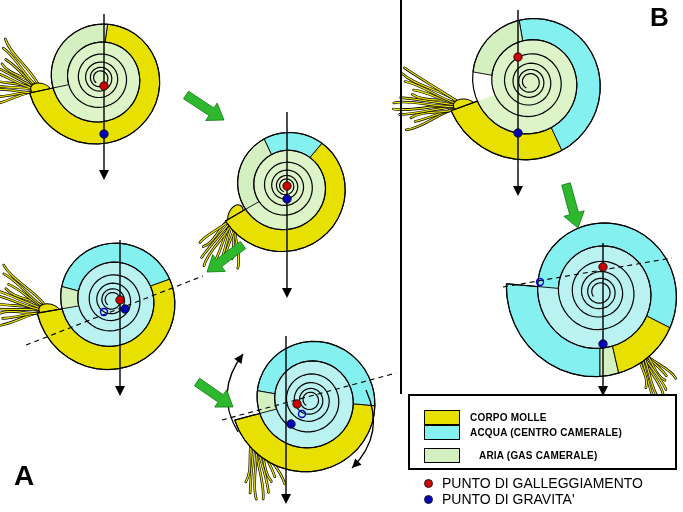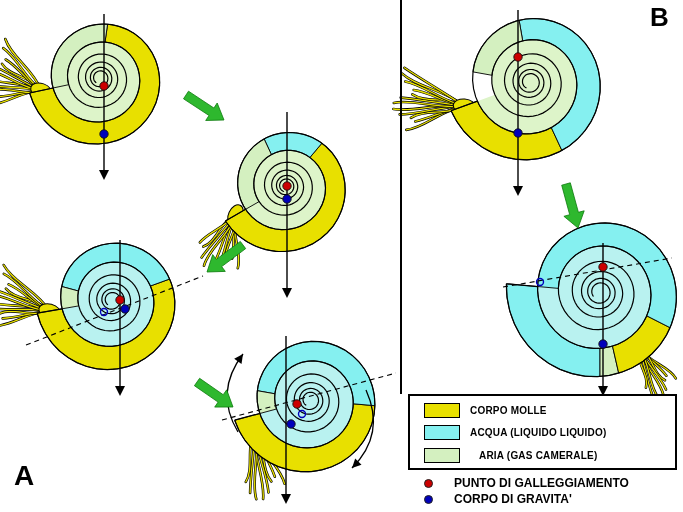--- a/index.html
+++ b/index.html
@@ -12,21 +12,21 @@
   .legend-box{position:absolute;left:408px;top:394px;width:269px;height:76px;
               border:2px solid #000;background:#fff;box-sizing:border-box;}
   .legend-row{position:absolute;left:0;height:16px;display:flex;align-items:center;}
   .legend-row .swatch{display:inline-block;width:36px;height:15px;border:1px solid #000;
                       margin-left:14px;box-sizing:border-box;}
   .legend-row .legend-label{margin-left:10px;font-size:10px;font-weight:bold;color:#000;
                             letter-spacing:0.2px;white-space:nowrap;}
   .marker-row{position:absolute;display:flex;align-items:center;height:14px;}
   .marker-dot{display:inline-block;width:9px;height:9px;border-radius:50%;
               border:1px solid #222;box-sizing:border-box;}
-  .marker-label{margin-left:21px;font-size:12px;font-weight:bold;color:#000;white-space:nowrap;}
+  .marker-label{margin-left:9px;font-size:14px;font-weight:normal;color:#000;white-space:nowrap;}
 </style>
 </head>
 <body>
 
 <div class="stage">
 
   <svg id="diagram" width="683" height="512" viewBox="0 0 683 512">
       <g>
         <path d="M41.3,90.5 C21.1,90.7 3.7,105.8 -12.7,105.0" fill="none" stroke="#000" stroke-width="2.6" stroke-linecap="round"></path>
         <path d="M41.3,90.5 C21.1,90.7 3.7,105.8 -12.7,105.0" fill="none" stroke="#e8e000" stroke-width="1.3" stroke-linecap="round"></path>
@@ -237,36 +237,36 @@
       <polygon points="240.3,241.4 216.3,259.4 212.7,254.6 207.0,272.0 225.3,271.4 221.7,266.6 245.7,248.6" fill="#2eb82e" stroke="#0c7a0c" stroke-width="0.8"></polygon>
       <polygon points="194.4,385.7 218.1,402.1 214.7,407.1 233.0,407.0 226.7,389.8 223.2,394.7 199.6,378.3" fill="#2eb82e" stroke="#0c7a0c" stroke-width="0.8"></polygon>
       <polygon points="561.7,185.2 569.7,214.7 563.9,216.3 578.0,228.0 584.2,210.8 578.4,212.3 570.3,182.8" fill="#2eb82e" stroke="#0c7a0c" stroke-width="0.8"></polygon>
       <line x1="401" y1="0" x2="401" y2="394" stroke="#000" stroke-width="2"></line>
     </svg>
 
   <div class="panel-label a">A</div>
   <div class="panel-label b">B</div>
 
   <div class="legend-box">
-    <div class="legend-row" style="top:6px;justify-content:flex-end;">
+    <div class="legend-row" style="top:13px;justify-content:flex-end;">
       <span class="swatch" style="background-color: rgb(232, 224, 0);"></span>
       <span class="legend-label">CORPO MOLLE</span>
     </div>
     <div class="legend-row" style="top:28px;">
       <span class="swatch" style="background-color: rgb(133, 240, 240);"></span>
-      <span class="legend-label">ACQUA (LIQUIDO LIQUIDO)</span>
+      <span class="legend-label">ACQUA (CENTRO CAMERALE)</span>
     </div>
     <div class="legend-row" style="top:51px;gap:9px;">
       <span class="swatch" style="background-color: rgb(212, 240, 192);"></span>
       <span class="legend-label">ARIA (GAS CAMERALE)</span>
     </div>
   </div>
 
   <div class="marker-row" style="left:424px;top:476px;">
     <span class="marker-dot" style="background-color: rgb(204, 0, 0);"></span>
     <span class="marker-label">PUNTO DI GALLEGGIAMENTO</span>
   </div>
   <div class="marker-row" style="left:424px;top:492px;">
     <span class="marker-dot" style="background-color: rgb(0, 0, 187);"></span>
-    <span class="marker-label">CORPO DI GRAVITA'</span>
+    <span class="marker-label">PUNTO DI GRAVITA'</span>
   </div>
 
 </div>
 
 </body></html>

